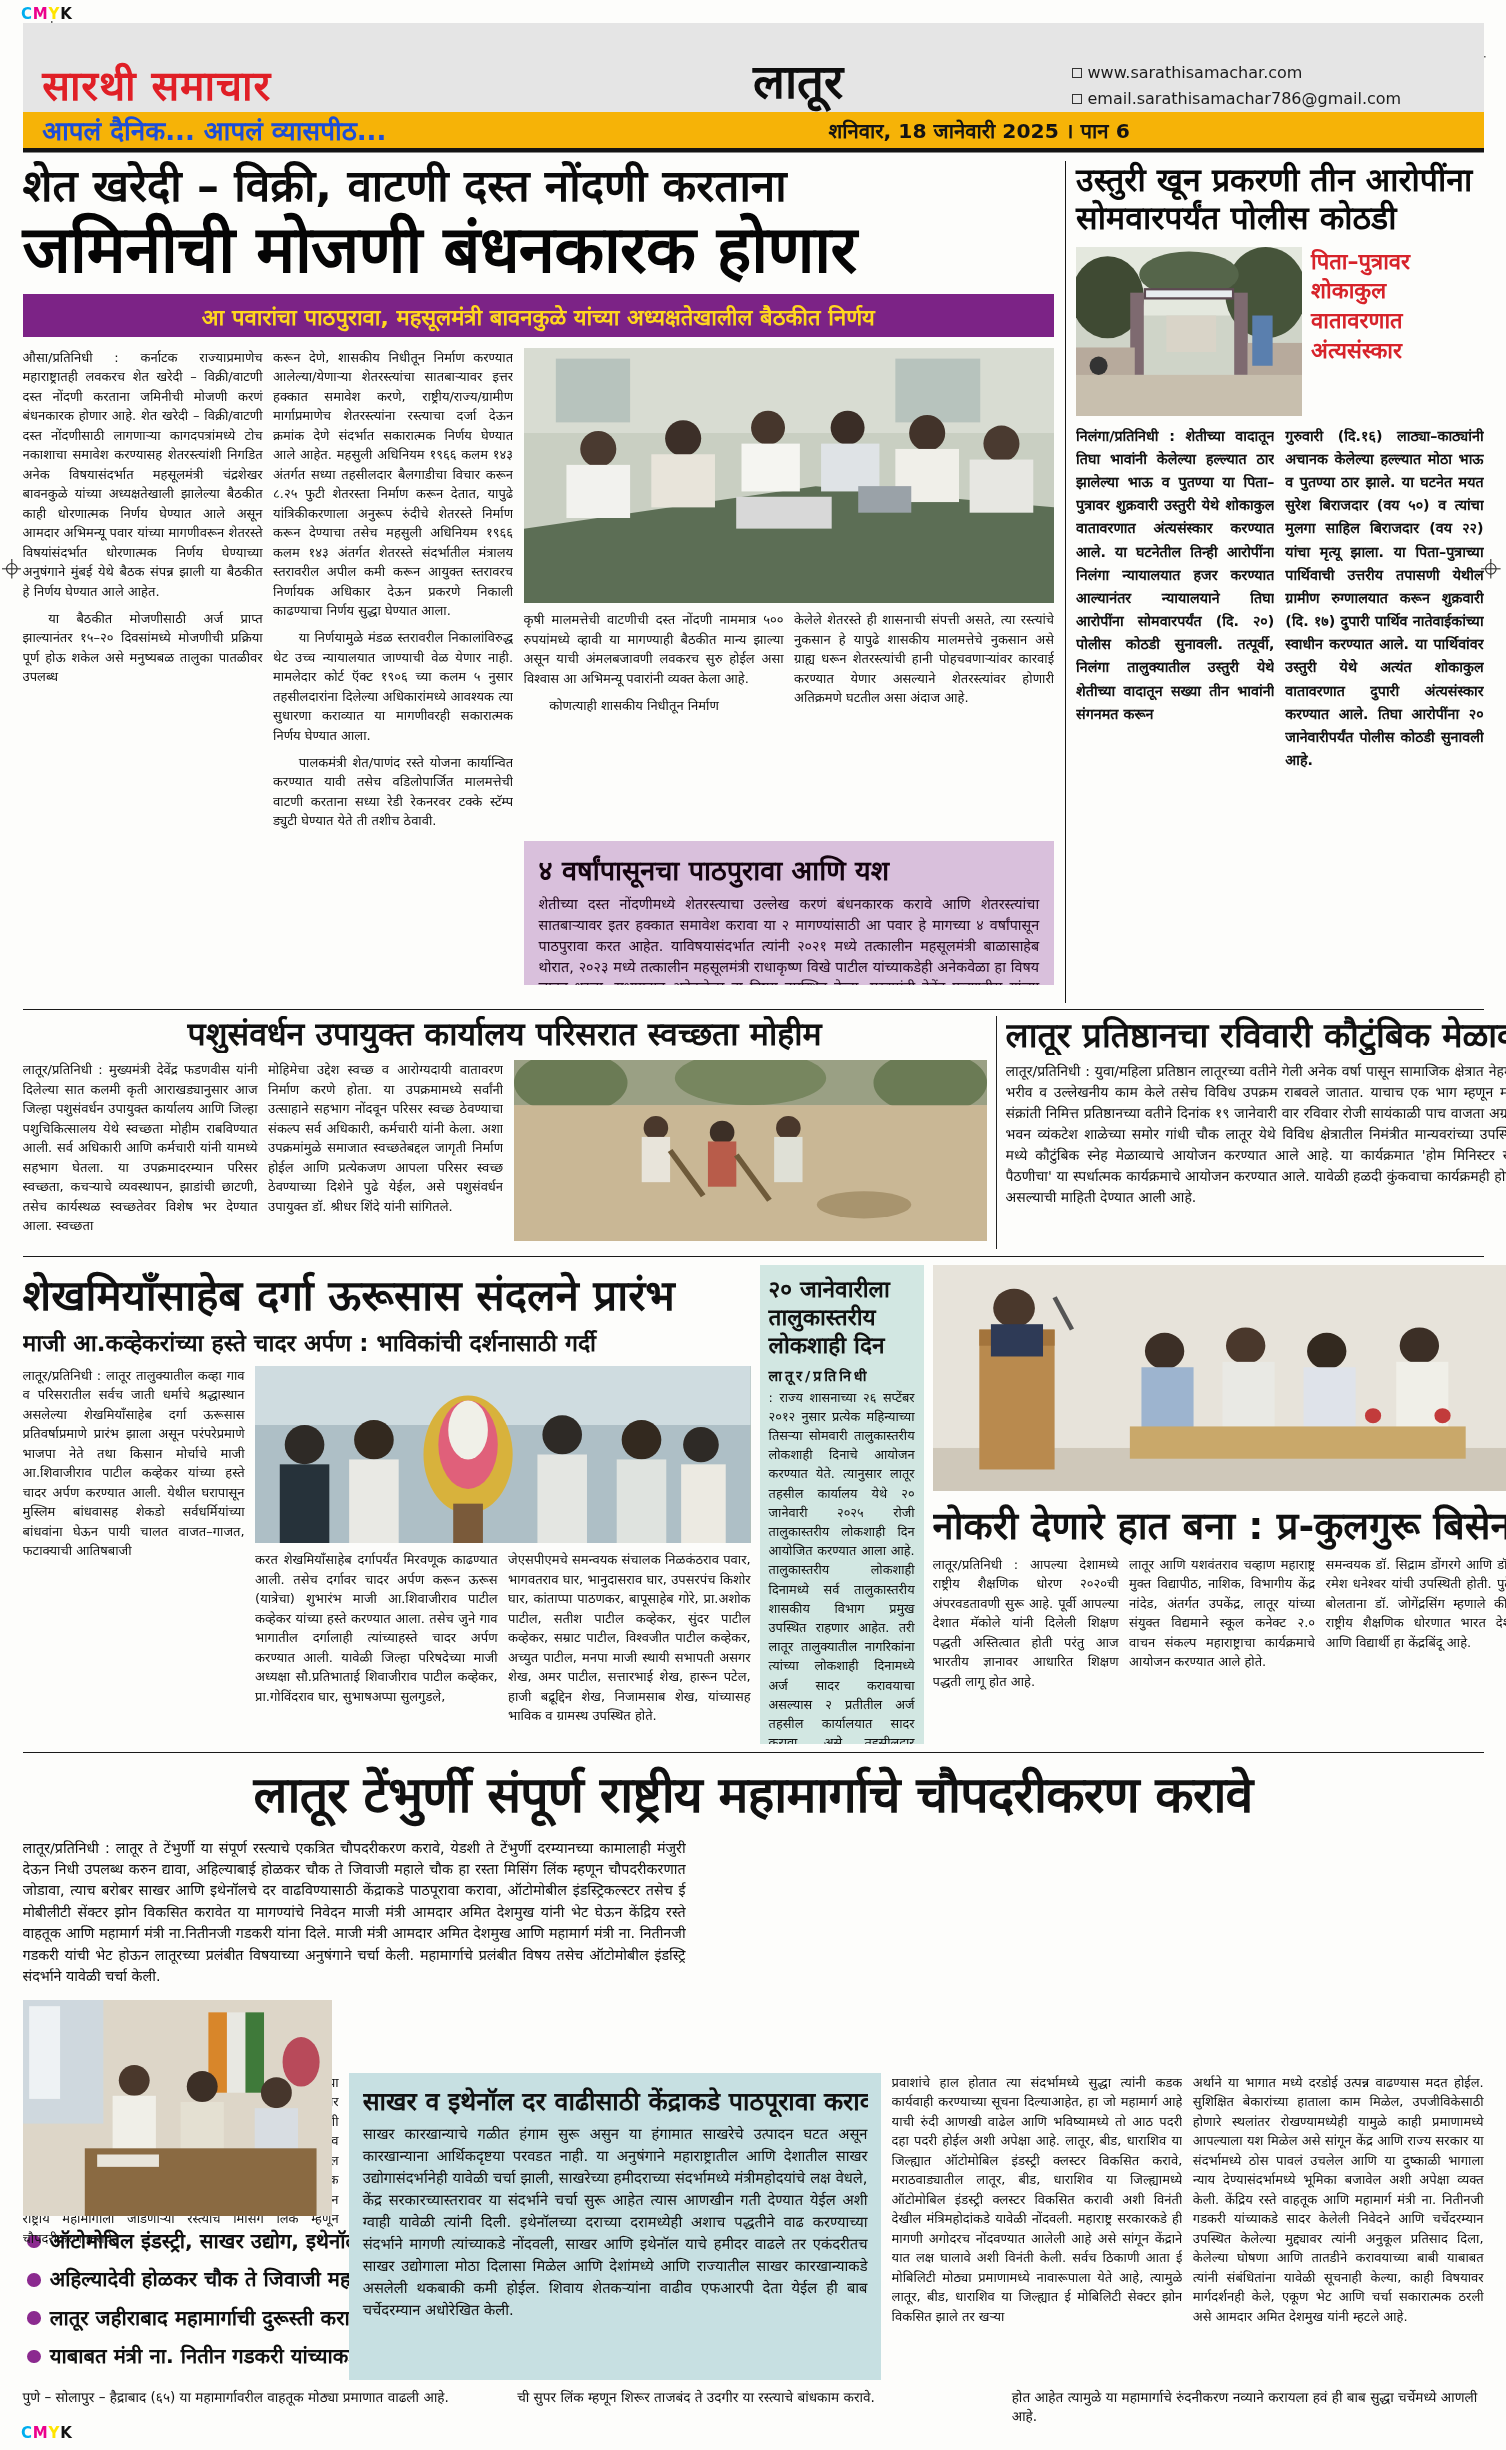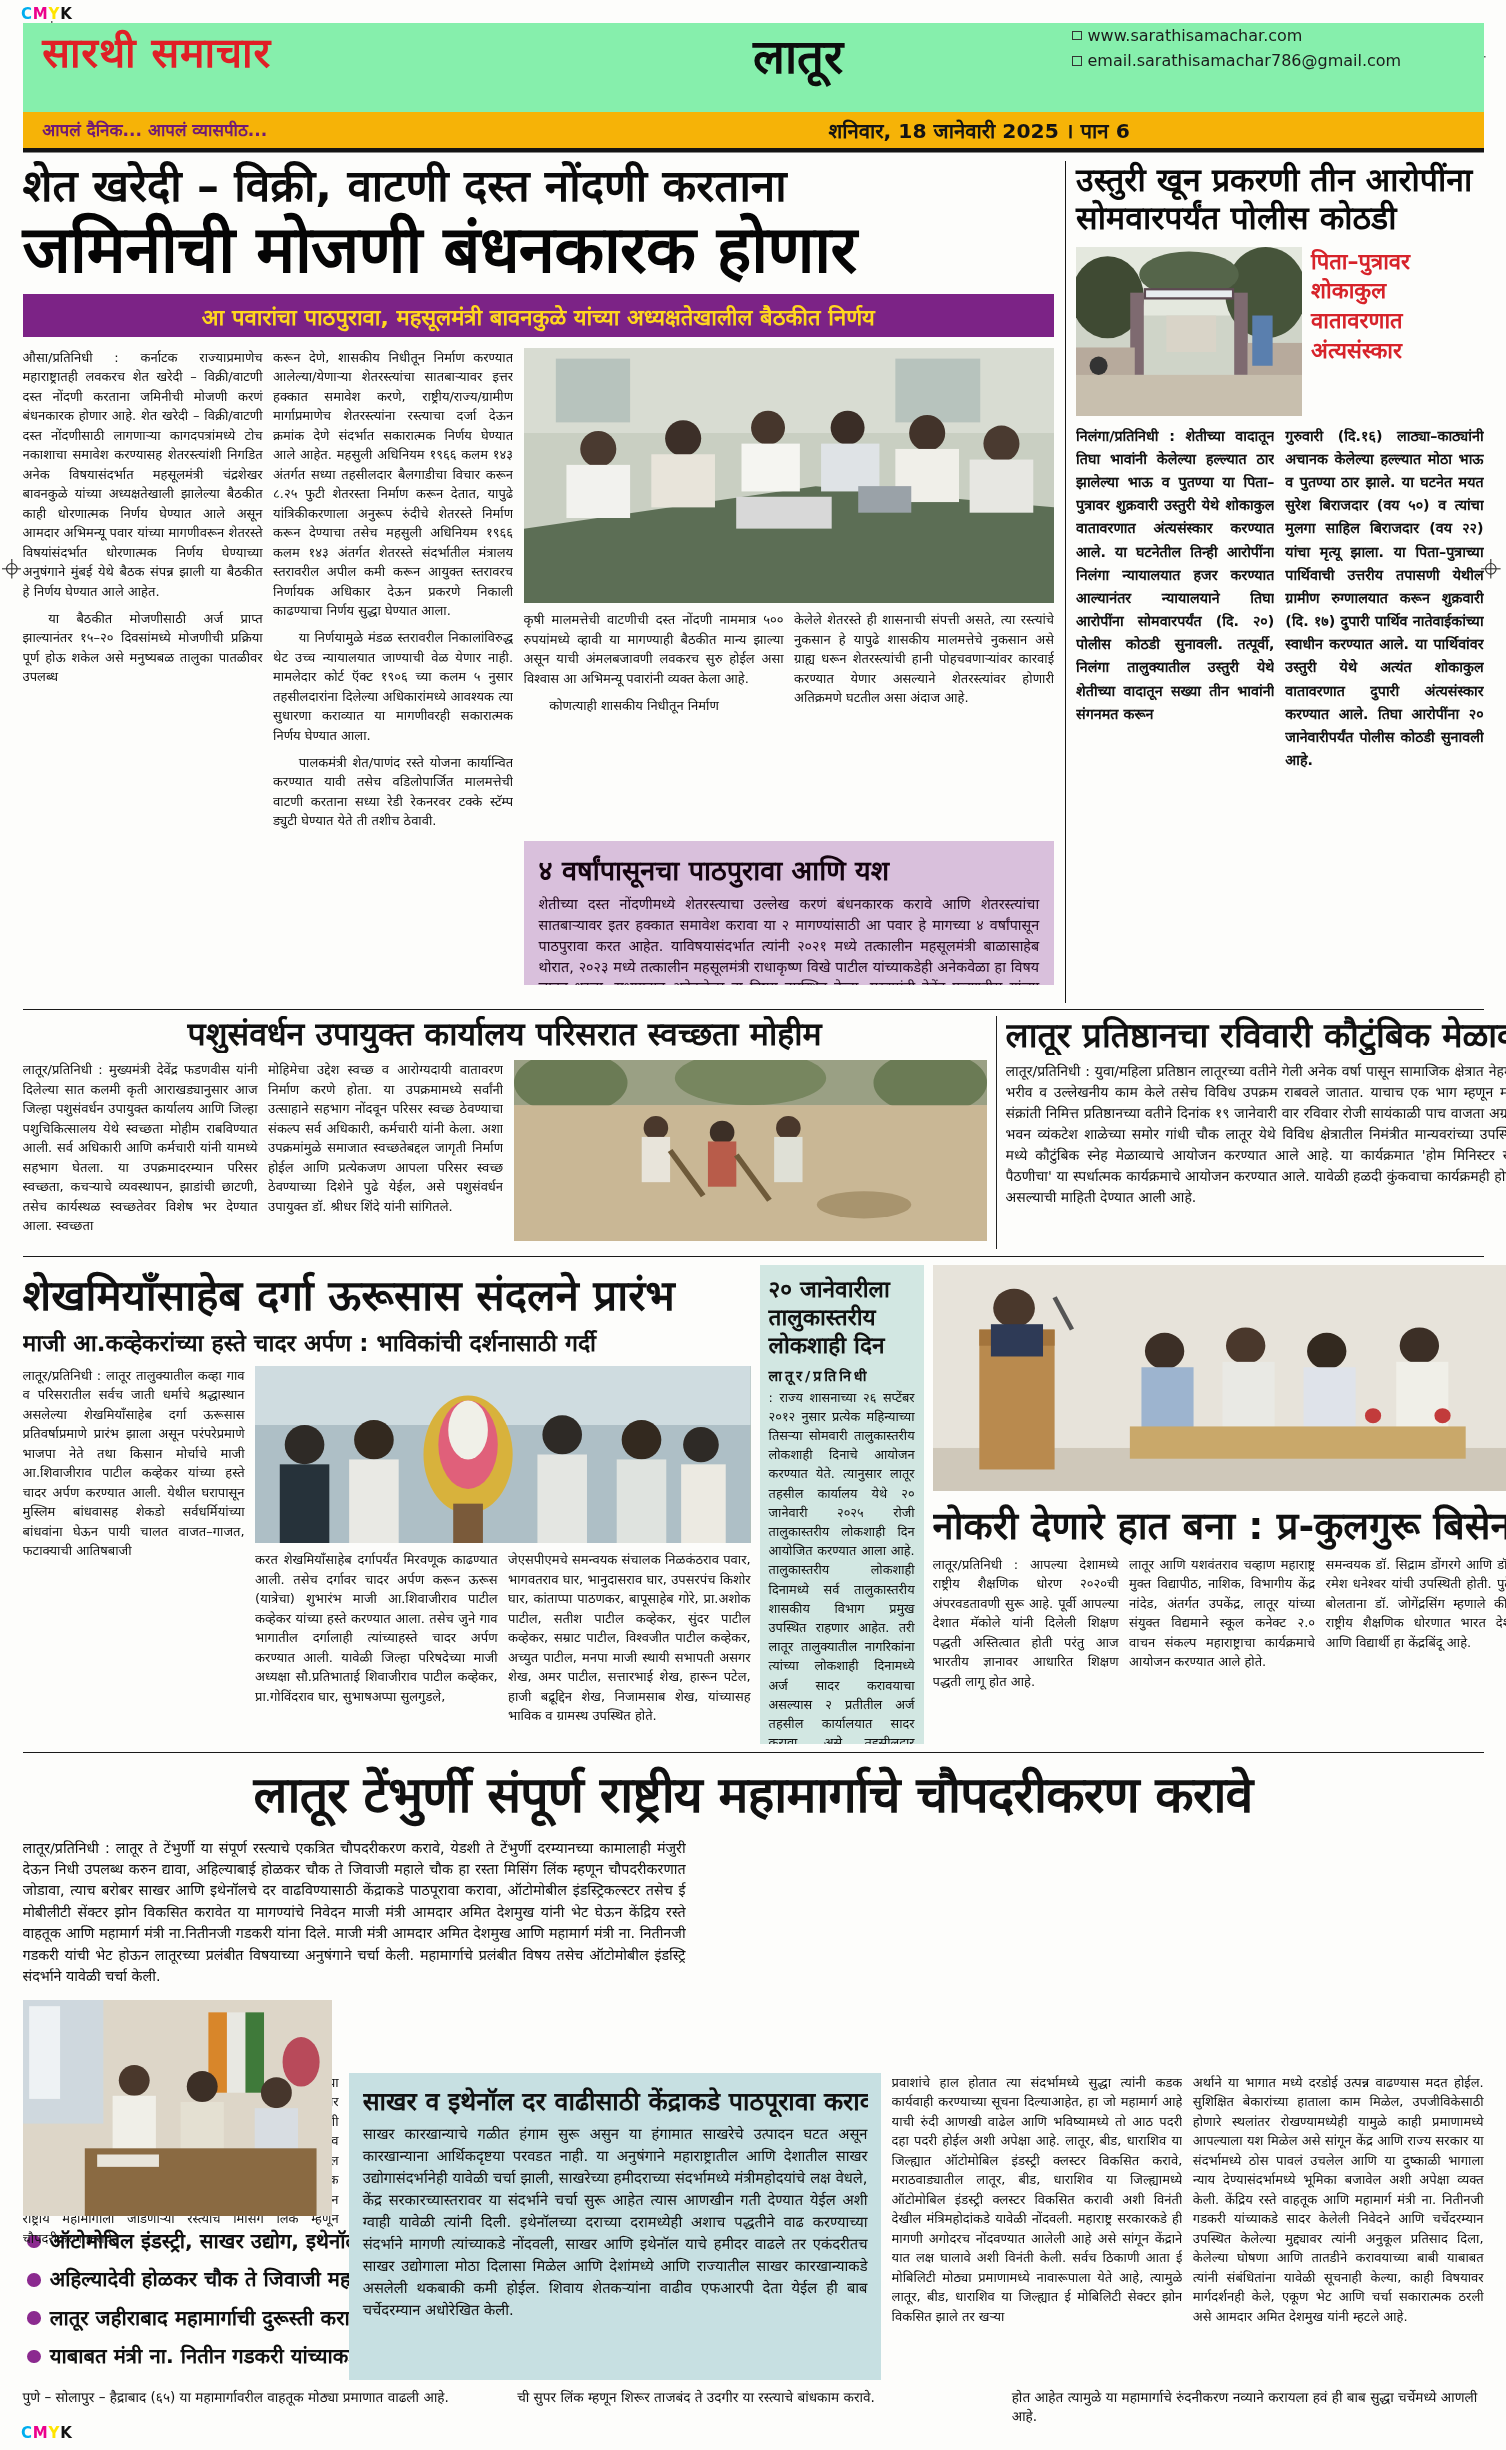--- a/index.html
+++ b/index.html
@@ -11,28 +11,28 @@
   
   .cmyk{position:absolute;font-size:15px;font-weight:bold;letter-spacing:0.8px;}
   .cmyk span{display:inline-block;}
   .cmyk .c{color:#00aeef}.cmyk .m{color:#ec008c}.cmyk .y{color:#ffe400}.cmyk .k{color:#111}
   .cmyk.top{left:21px;top:4.5px;}
   .cmyk.bottom{left:21px;top:2424px;}
   .regmark{position:absolute;width:19.6px;height:19.6px;}
   .regmark svg{display:block}
   
   .masthead{position:absolute;left:22.6px;top:22.6px;width:1461px;height:130px;}
-  .mast-top{height:89px;background:#86efac;display:flex;align-items:flex-start;padding:0 19.6px;box-sizing:border-box;}
+  .mast-top{height:89px;background:#e5e5e5;display:flex;align-items:flex-end;padding:0 19.6px;box-sizing:border-box;}
   .brand{color:#e01f26;font-size:41px;font-weight:bold;letter-spacing:0.8px;flex:0 0 482px;}
   .city{font-size:47px;font-weight:bold;color:#0d0d0d;flex:1;text-align:center;}
   .contacts{flex:0 0 392px;font-size:16px;color:#1c1c1c;line-height:1.6;}
   .contacts .row{display:flex;align-items:center;gap:6px;}
   .contacts .sq{width:7.5px;height:7.5px;border:1.5px solid #333;display:inline-block;flex:0 0 auto;}
   .mast-strip{height:36px;background:#f6b307;display:flex;align-items:center;padding:0 19.6px;box-sizing:border-box;box-shadow:0 4.5px 0 #141414;}
-  .tagline{font-size:17px;font-weight:bold;color:#701a75;flex:0 0 452px;}
+  .tagline{font-size:26px;font-weight:bold;color:#1d4ed8;flex:0 0 452px;}
   .dateline{font-size:20.3px;font-weight:bold;color:#141414;flex:1;text-align:center;}
   
   .col{ text-align:justify;font-size:13px;line-height:1.5;overflow:hidden;}
   .col p{margin:0 0 7.5px 0;text-indent:25.6px;}
   .col p.noind{text-indent:0;}
   
   .sectionB{position:absolute;left:22.6px;top:161px;width:1461px;height:842px;display:flex;}
   .lead{width:1042px;flex:0 0 auto;padding-right:10.5px;box-sizing:border-box;}
   .lead-kicker{font-size:44px;font-weight:bold;color:#0b0b0b;line-height:1.15;}
   .lead-head{font-size:65px;font-weight:bold;color:#050505;line-height:1.08;margin-top:3px;letter-spacing:-0.8px;}

